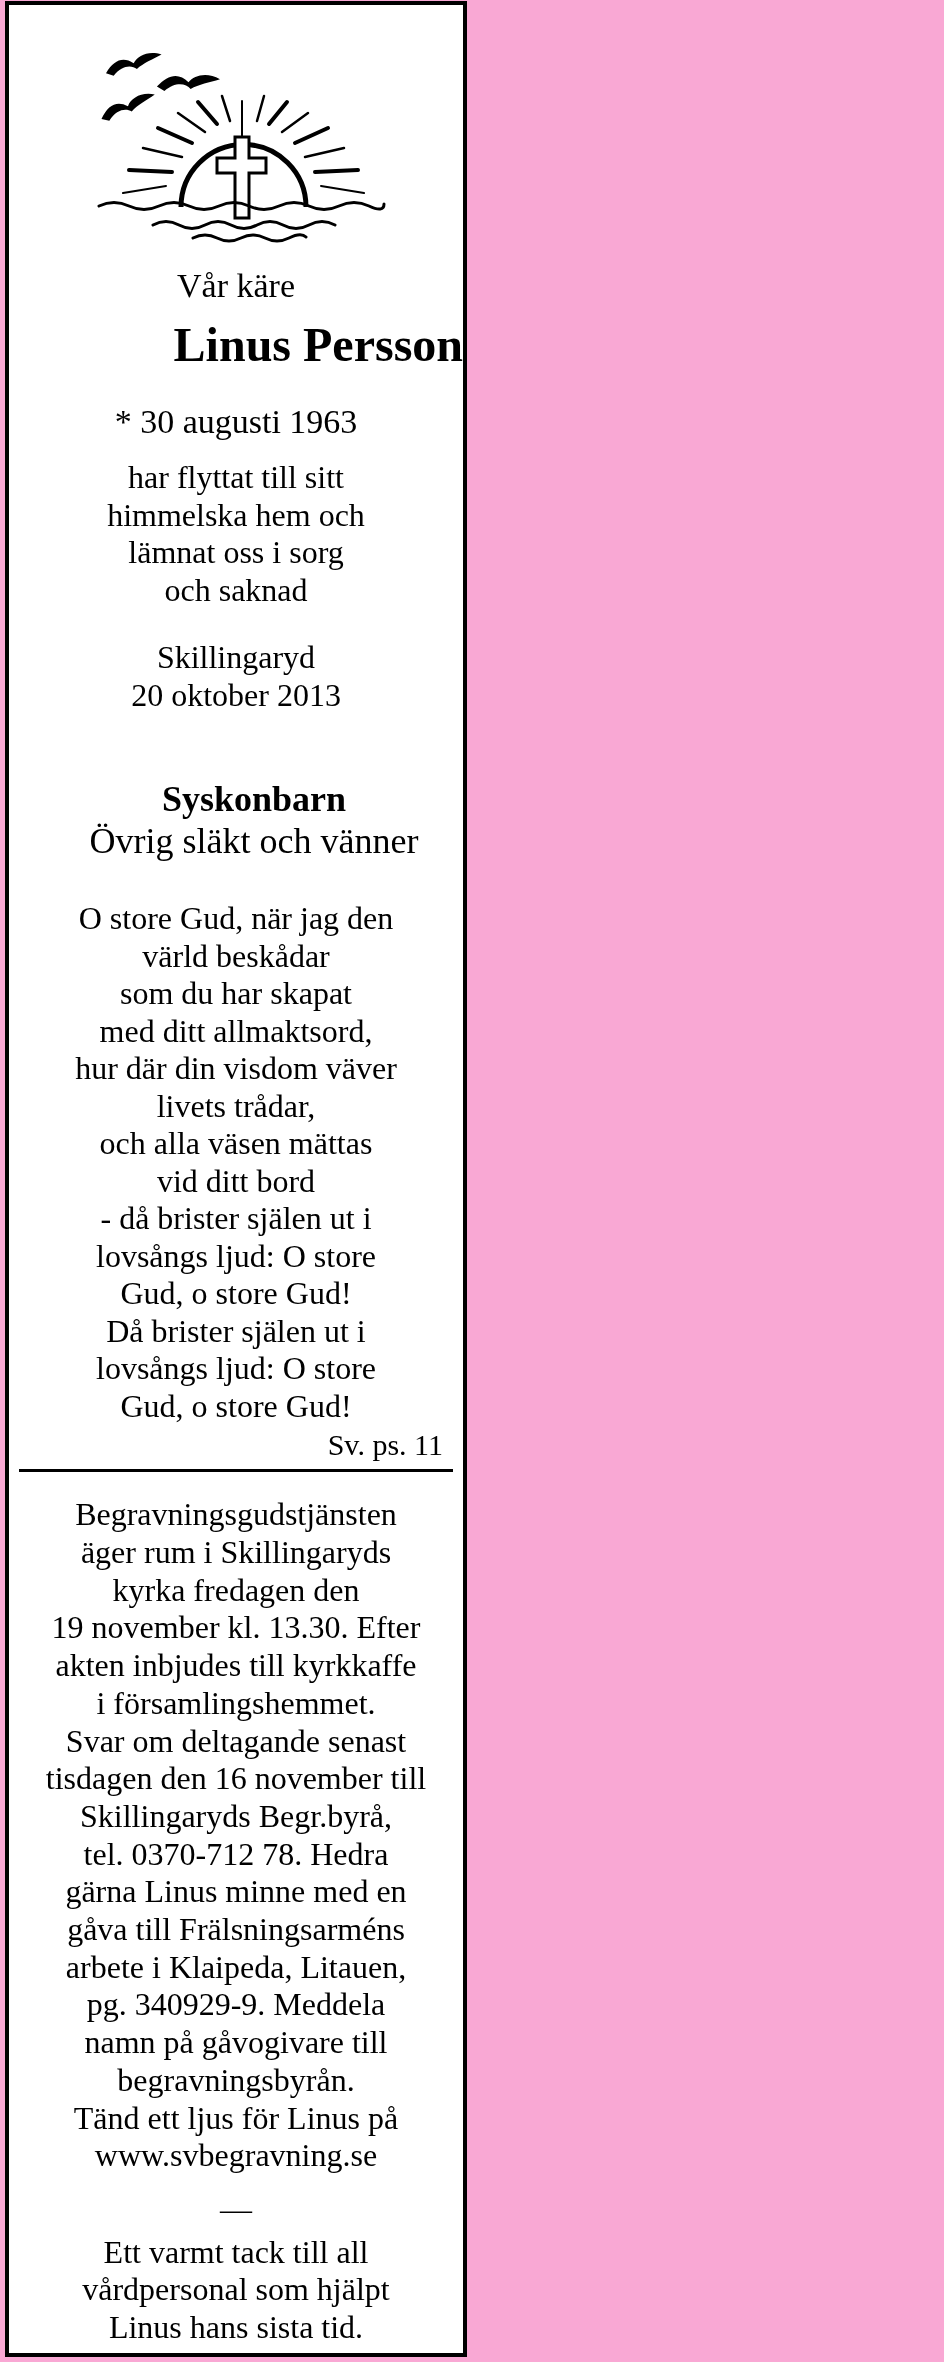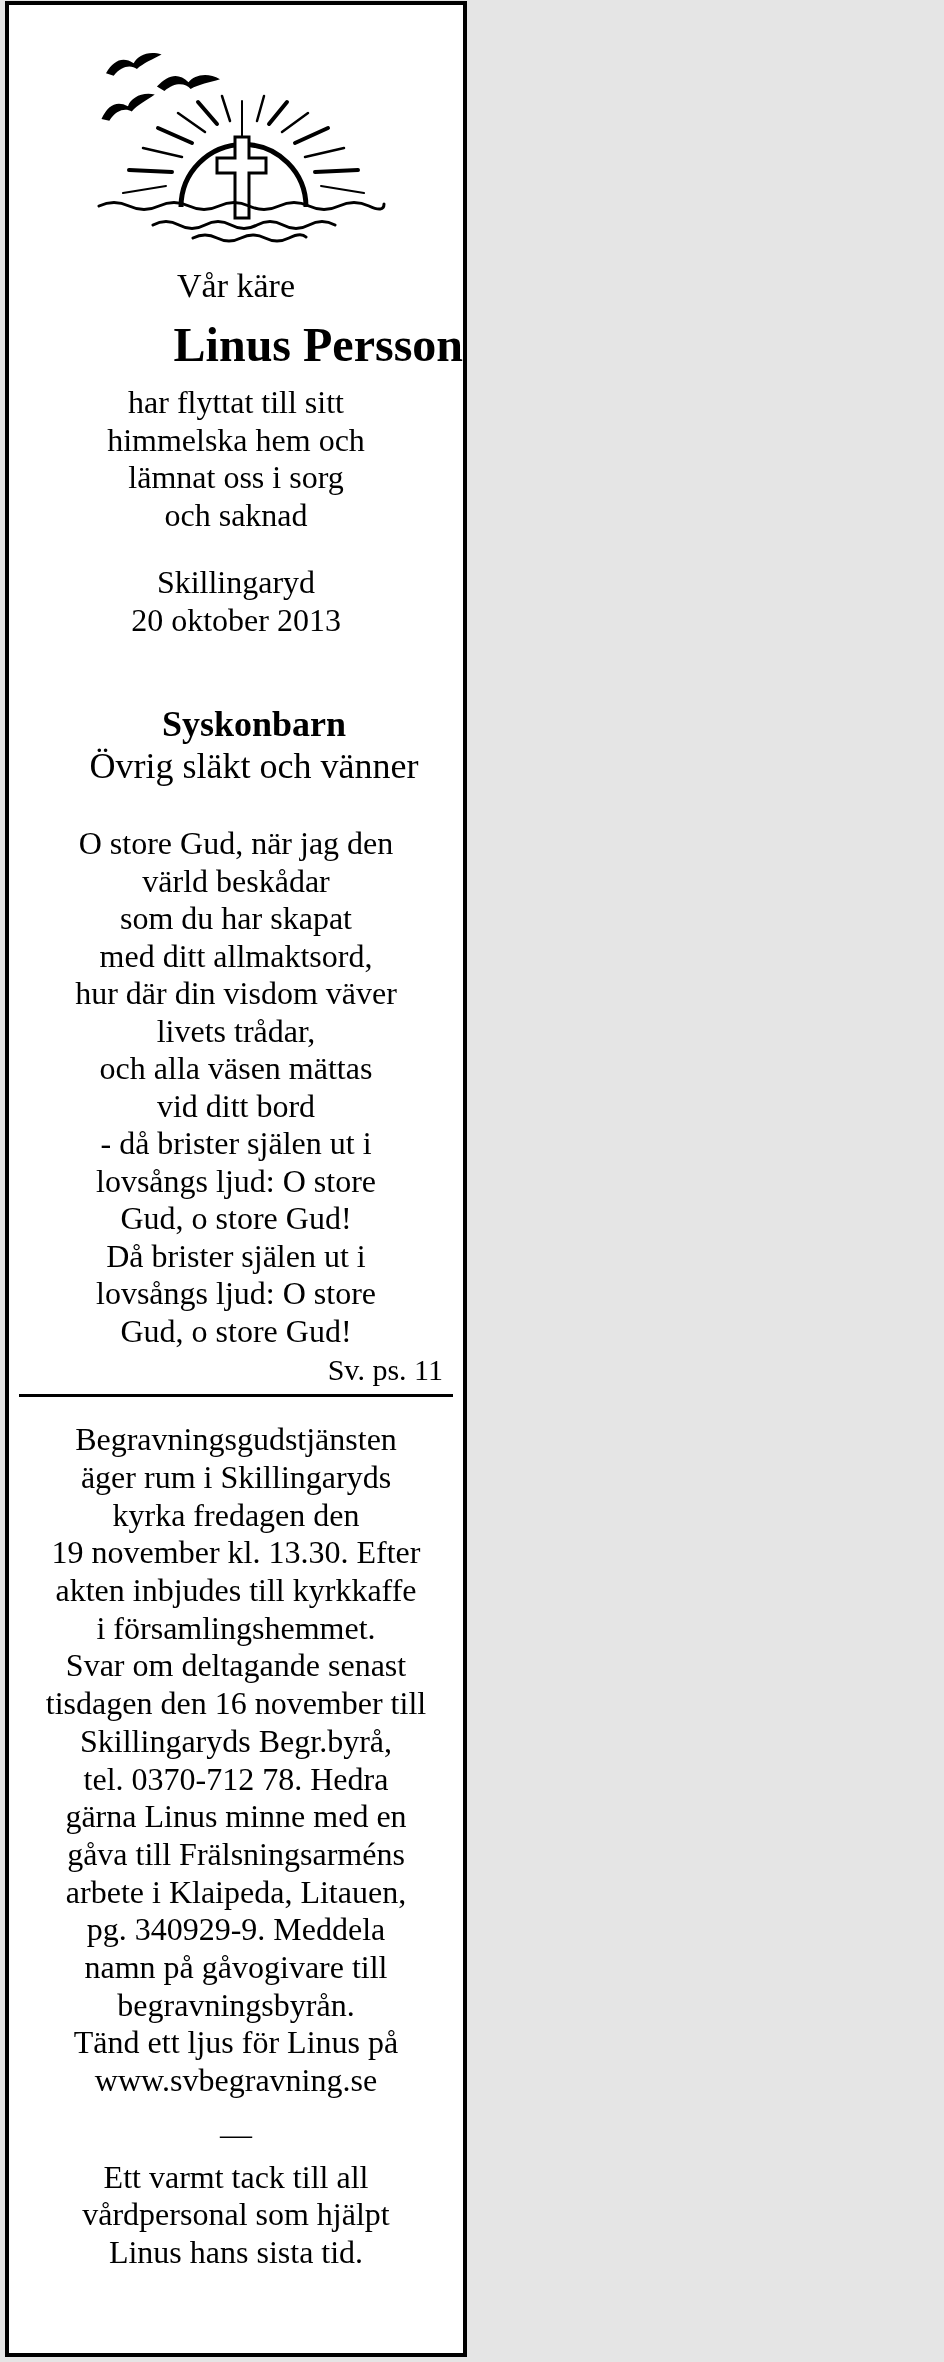--- a/index.html
+++ b/index.html
@@ -5,21 +5,21 @@
   html, body { margin: 0; padding: 0; }
   body {
     width: 944px; height: 2362px;
     background: #ffffff;
     font-family: "Liberation Serif", serif;
     color: #000000;
   }
   .page {
     position: relative;
     width: 944px; height: 2362px;
-    background: #e5e5e5;
+    background: #f9a8d4;
     overflow: hidden;
   }
   .notice {
     position: absolute;
     left: 5px; top: 1px;
     width: 454px; height: 2348px;
     border: 4px solid #000000;
     background: #ffffff;
     text-align: center;
   }
@@ -39,21 +39,21 @@
     font-weight: bold;
     line-height: 1.15;
     text-align: right;
   }
   .birth {
     margin-top: 30px;
     font-size: 34px;
     line-height: 1.15;
   }
   .message {
-    margin-top: 12px;
+    margin-top: 18px;
     font-size: 32px;
     line-height: 37.5px;
     text-align: center;
   }
   .placedate {
     margin-top: 30px;
     font-size: 32px;
     line-height: 37.5px;
   }
   .mourners {
@@ -138,20 +138,21 @@
         <path d="M33,181 Q48,174 63,181 T93,181 T123,181 T153,181 T183,181 T213,181 T243,181 T273,181 T303,181 T318,179"></path>
         <path d="M87,200 Q100,193 113,200 T139,200 T165,200 T191,200 T217,200 T243,200 T269,200"></path>
         <path d="M127,213 Q139,207 151,213 T175,213 T199,213 T223,213 T240,212"></path>
       </g>
     </svg>
 
     <div class="intro">Vår käre</div>
 
     <div class="name">Linus Persson</div>
 
+    <div class="birth">* 30 augusti 1963</div>
 
     <div class="message lines">har flyttat till sitt
 himmelska hem och
 lämnat oss i sorg
 och saknad</div>
 
     <div class="placedate">
       <div>Skillingaryd</div>
       <div>20 oktober 2013</div>
     </div>

